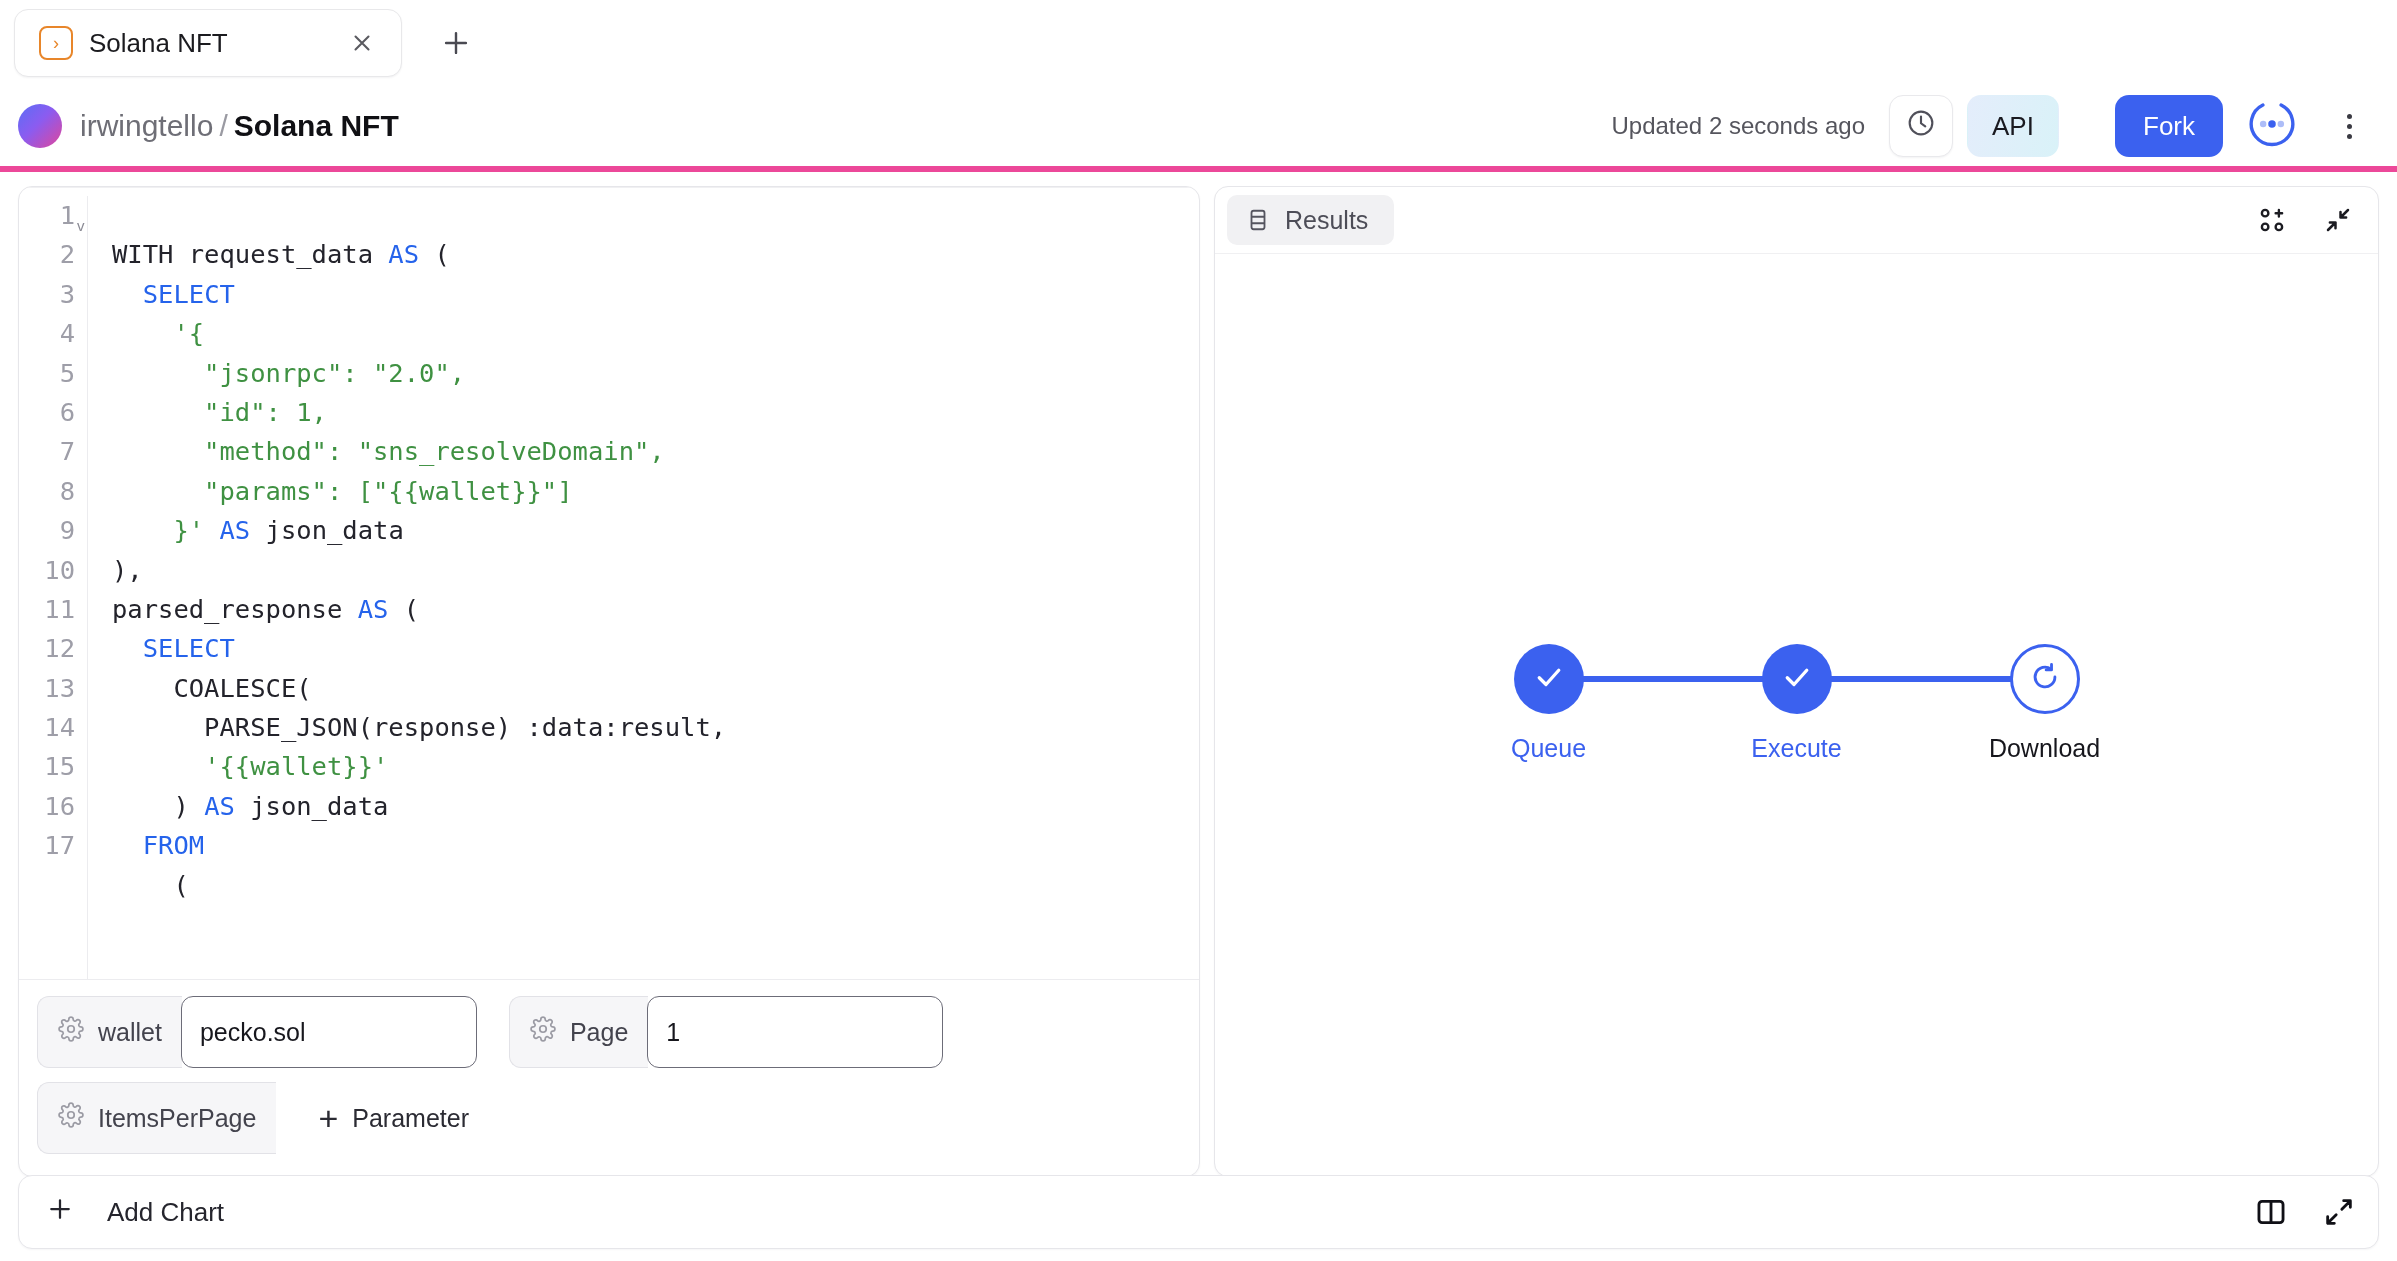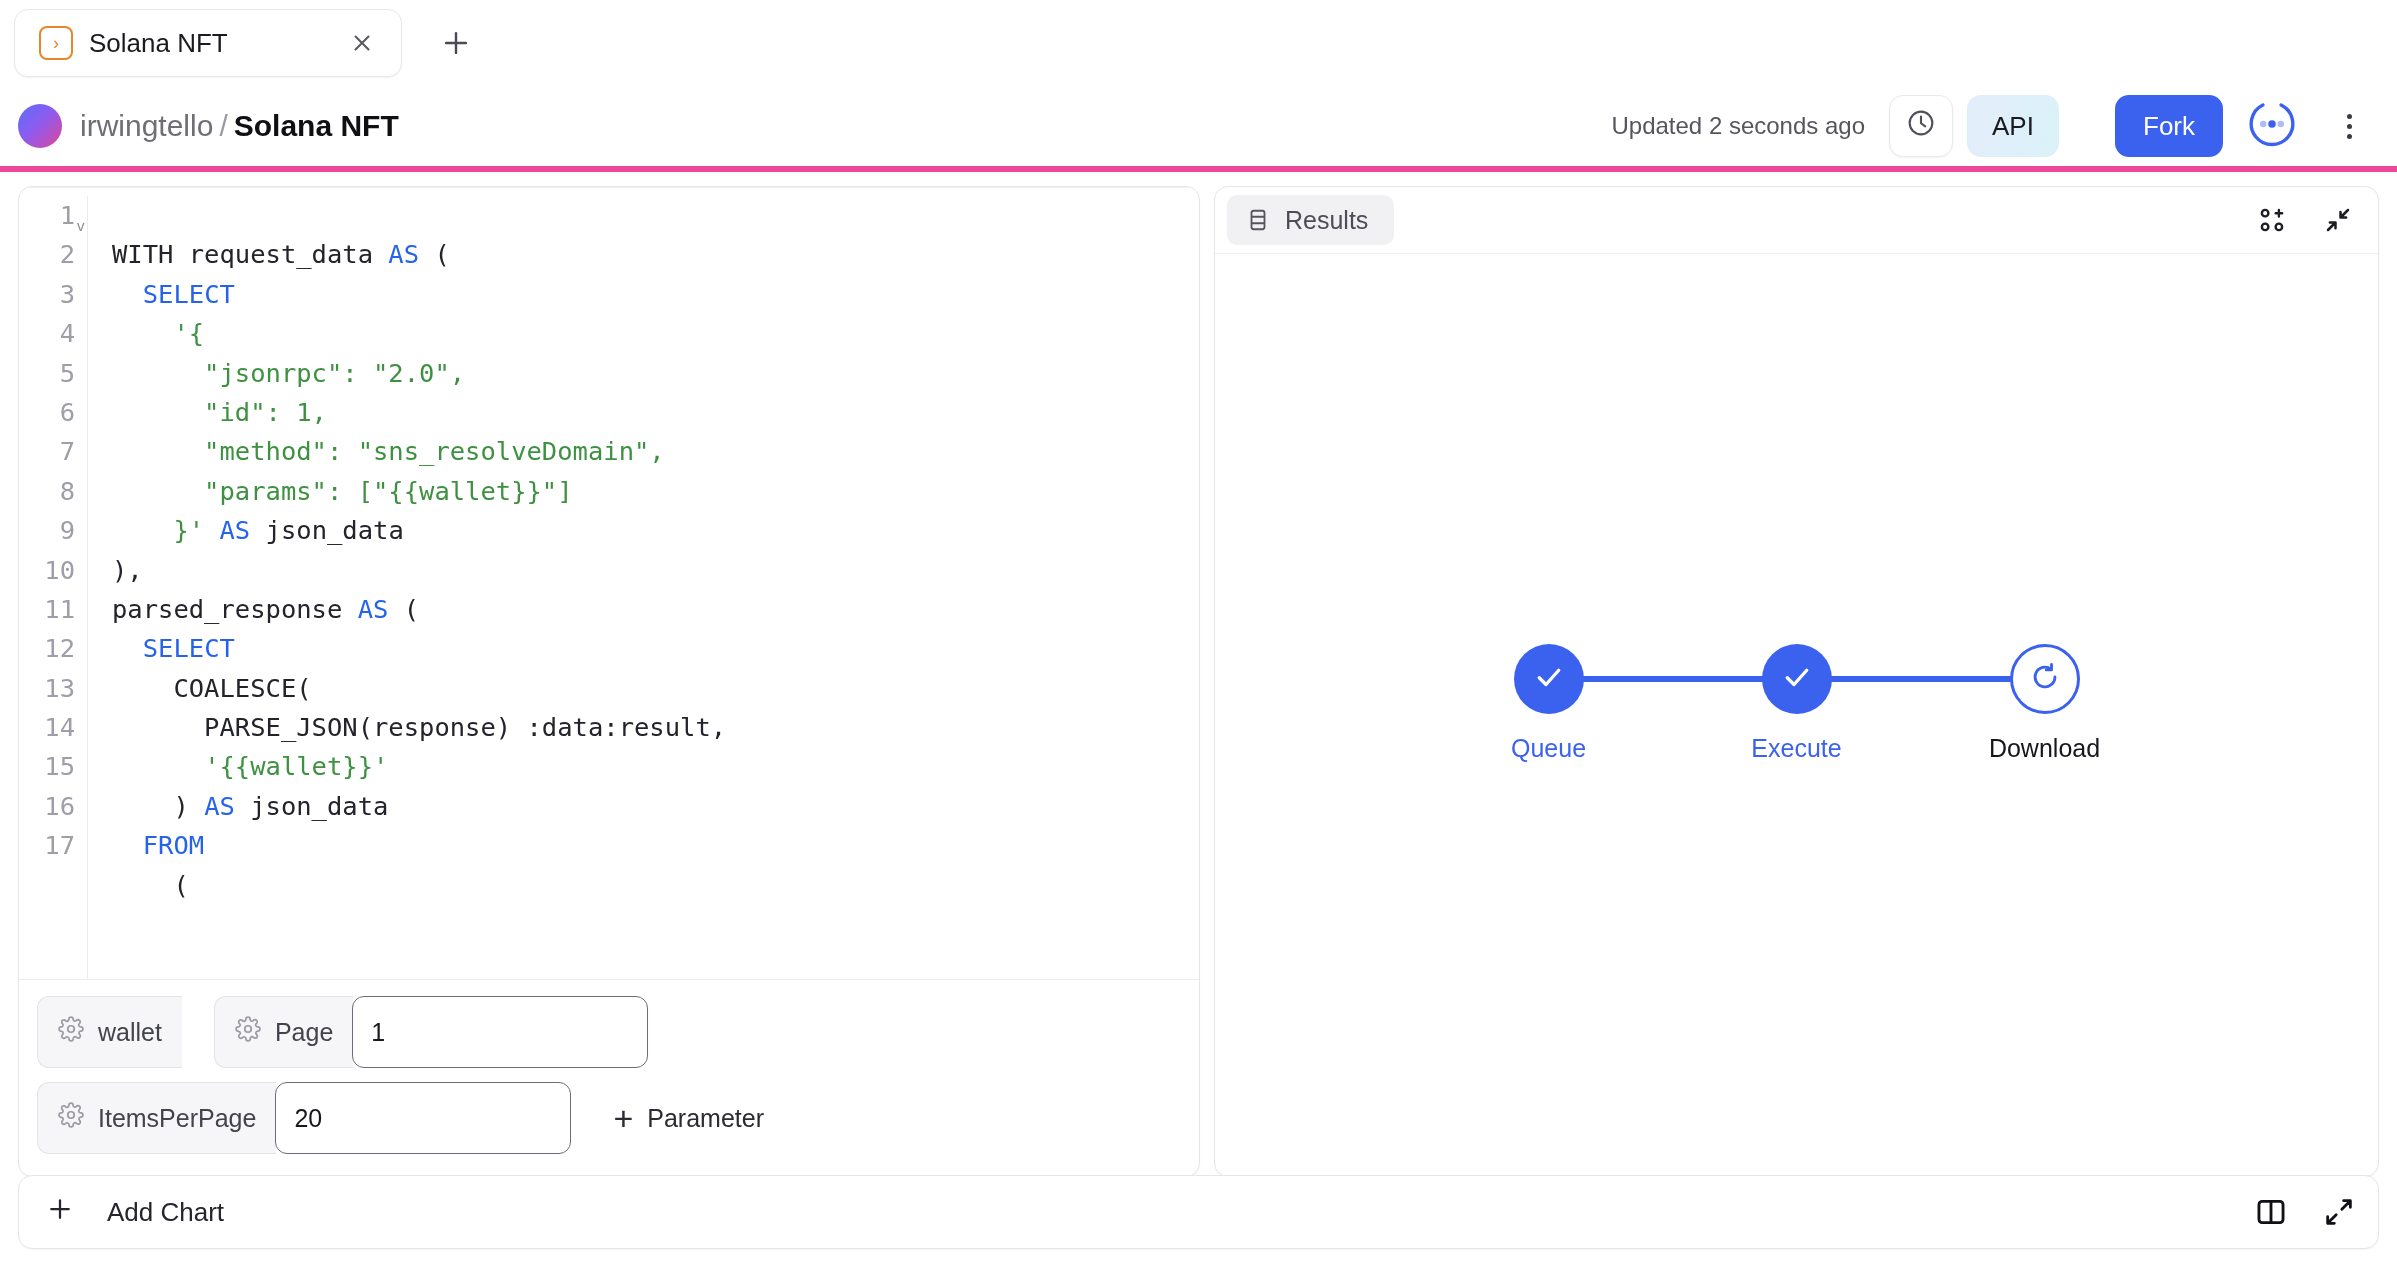--- a/index.html
+++ b/index.html
@@ -423,20 +423,21 @@
       <div class="param">
         <div class="param-label">
           <span>
             <svg width="26" height="26" viewBox="0 0 24 24" fill="none" stroke="#9b9ba4" stroke-width="1.6">
               <circle cx="12" cy="12" r="3"></circle>
               <path d="M19.4 15a1.6 1.6 0 0 0 .3 1.8l.1.1a2 2 0 1 1-2.8 2.8l-.1-.1a1.6 1.6 0 0 0-1.8-.3 1.6 1.6 0 0 0-1 1.5V21a2 2 0 1 1-4 0v-.1A1.6 1.6 0 0 0 9 19.4a1.6 1.6 0 0 0-1.8.3l-.1.1a2 2 0 1 1-2.8-2.8l.1-.1a1.6 1.6 0 0 0 .3-1.8 1.6 1.6 0 0 0-1.5-1H3a2 2 0 1 1 0-4h.1A1.6 1.6 0 0 0 4.6 9a1.6 1.6 0 0 0-.3-1.8l-.1-.1a2 2 0 1 1 2.8-2.8l.1.1a1.6 1.6 0 0 0 1.8.3H9a1.6 1.6 0 0 0 1-1.5V3a2 2 0 1 1 4 0v.1a1.6 1.6 0 0 0 1 1.5 1.6 1.6 0 0 0 1.8-.3l.1-.1a2 2 0 1 1 2.8 2.8l-.1.1a1.6 1.6 0 0 0-.3 1.8V9a1.6 1.6 0 0 0 1.5 1H21a2 2 0 1 1 0 4h-.1a1.6 1.6 0 0 0-1.5 1z"></path>
             </svg>
           </span>
           <span>wallet</span>
         </div>
+        <input class="param-input" value="pecko.sol" style="">
       </div>
 
       <div class="param">
         <div class="param-label">
           <span>
             <svg width="26" height="26" viewBox="0 0 24 24" fill="none" stroke="#9b9ba4" stroke-width="1.6">
               <circle cx="12" cy="12" r="3"></circle>
               <path d="M19.4 15a1.6 1.6 0 0 0 .3 1.8l.1.1a2 2 0 1 1-2.8 2.8l-.1-.1a1.6 1.6 0 0 0-1.8-.3 1.6 1.6 0 0 0-1 1.5V21a2 2 0 1 1-4 0v-.1A1.6 1.6 0 0 0 9 19.4a1.6 1.6 0 0 0-1.8.3l-.1.1a2 2 0 1 1-2.8-2.8l.1-.1a1.6 1.6 0 0 0 .3-1.8 1.6 1.6 0 0 0-1.5-1H3a2 2 0 1 1 0-4h.1A1.6 1.6 0 0 0 4.6 9a1.6 1.6 0 0 0-.3-1.8l-.1-.1a2 2 0 1 1 2.8-2.8l.1.1a1.6 1.6 0 0 0 1.8.3H9a1.6 1.6 0 0 0 1-1.5V3a2 2 0 1 1 4 0v.1a1.6 1.6 0 0 0 1 1.5 1.6 1.6 0 0 0 1.8-.3l.1-.1a2 2 0 1 1 2.8 2.8l-.1.1a1.6 1.6 0 0 0-.3 1.8V9a1.6 1.6 0 0 0 1.5 1H21a2 2 0 1 1 0 4h-.1a1.6 1.6 0 0 0-1.5 1z"></path>
             </svg>
           </span>
@@ -448,21 +449,20 @@
       <div class="param">
         <div class="param-label">
           <span>
             <svg width="26" height="26" viewBox="0 0 24 24" fill="none" stroke="#9b9ba4" stroke-width="1.6">
               <circle cx="12" cy="12" r="3"></circle>
               <path d="M19.4 15a1.6 1.6 0 0 0 .3 1.8l.1.1a2 2 0 1 1-2.8 2.8l-.1-.1a1.6 1.6 0 0 0-1.8-.3 1.6 1.6 0 0 0-1 1.5V21a2 2 0 1 1-4 0v-.1A1.6 1.6 0 0 0 9 19.4a1.6 1.6 0 0 0-1.8.3l-.1.1a2 2 0 1 1-2.8-2.8l.1-.1a1.6 1.6 0 0 0 .3-1.8 1.6 1.6 0 0 0-1.5-1H3a2 2 0 1 1 0-4h.1A1.6 1.6 0 0 0 4.6 9a1.6 1.6 0 0 0-.3-1.8l-.1-.1a2 2 0 1 1 2.8-2.8l.1.1a1.6 1.6 0 0 0 1.8.3H9a1.6 1.6 0 0 0 1-1.5V3a2 2 0 1 1 4 0v.1a1.6 1.6 0 0 0 1 1.5 1.6 1.6 0 0 0 1.8-.3l.1-.1a2 2 0 1 1 2.8 2.8l-.1.1a1.6 1.6 0 0 0-.3 1.8V9a1.6 1.6 0 0 0 1.5 1H21a2 2 0 1 1 0 4h-.1a1.6 1.6 0 0 0-1.5 1z"></path>
             </svg>
           </span>
           <span>ItemsPerPage</span>
         </div>
-        <input class="param-input" value="20" style="">
       </div>
 
       <div class="add-param">
         <span class="plus-glyph">+</span>
         <span>Parameter</span>
       </div>
     </div>
   </div>
 
   <div class="panel panel-results">

